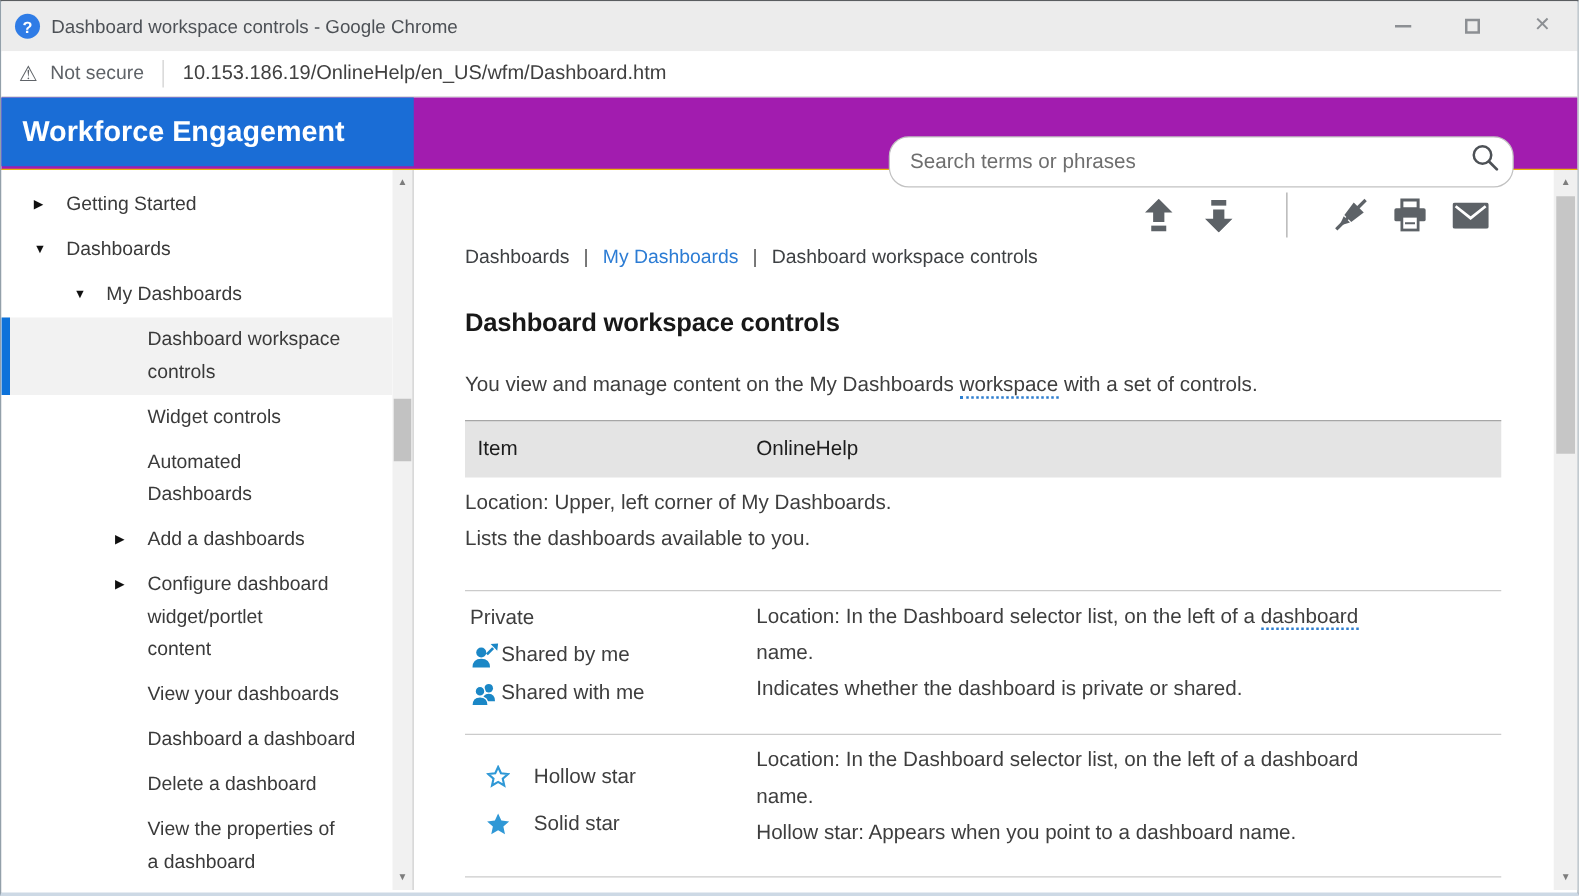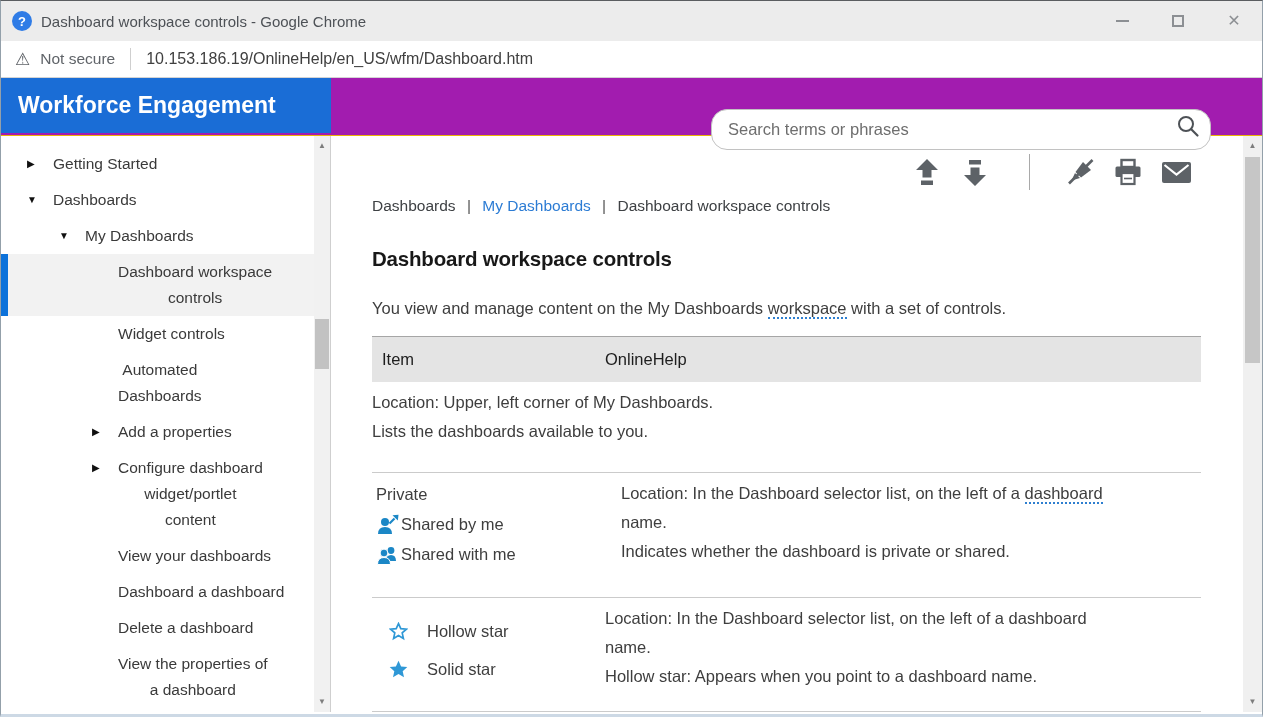--- a/index.html
+++ b/index.html
@@ -35,21 +35,21 @@
   .search-box input::placeholder { color:#6e6e6e; opacity:1; }
   .search-btn { position:absolute; right:10px; top:4px; width:24px; height:24px; background:none; border:none; padding:0; }
 
   
   .body-row { display:flex; height:576px; }
 
   
   .sidebar { width:313px; padding-top:10px; overflow:hidden; flex:0 0 auto; }
   .side-item { display:flex; padding:5px 0; cursor:default; }
   .side-item .exp { width:26px; font-size:10px; color:#101010; line-height:26px; flex:0 0 auto; }
-  .side-label { font-size:15.5px; color:#3a3a3a; line-height:26px; white-space:pre-line;text-align:center; }
+  .side-label { font-size:15.5px; color:#3a3a3a; line-height:26px; white-space:pre-line; }
   .lv1 { padding-left:26px; } .lv2 { padding-left:58px; } .lv3e { padding-left:91px; } .lv3 { padding-left:117px; }
   .side-item.selected { background:#f2f2f2; border-left:7px solid #0d72da; padding-left:110px; }
 
   .side-scroll { width:17px; background:#f1f1f1; position:relative; flex:0 0 auto; border-right:1px solid #cfcfcf; }
   .sarrow { position:absolute; left:0; width:100%; text-align:center; font-size:8px; color:#7d7d7d; line-height:16px; height:16px; }
   .sarrow.up { top:2px; } .sarrow.down { bottom:2px; }
   .sthumb { position:absolute; left:1px; width:14px; background:#c2c2c2; }
   .side-scroll .sthumb { top:183px; height:50px; }
 
   
@@ -71,21 +71,21 @@
   
   .help-table { margin-top:13px; width:829px; }
   .t-head { display:flex; background:#e4e4e4; border-top:1px solid #a6a6a6; height:46px; align-items:center;
             font-size:16.5px; color:#1d1d1d; }
   .t-head .c1 { width:233px; padding-left:10px; flex:0 0 auto; }
   .t-head .c2 { flex:1; }
   .t-row { display:flex; border-bottom:1px solid #cbcbcb; padding-top:6px; }
   .t-row .c1 { width:233px; padding-left:4px; flex:0 0 auto; }
   .t-row .c2 { flex:1; padding-right:30px; }
   .t-row p { font-size:16.5px; line-height:29px; color:#3e3e3e; }
-  .r1 { padding-bottom:26px; } .r2 { padding-bottom:28px;gap:16px; } .r3 { padding-bottom:20px; }
+  .r1 { padding-bottom:26px; } .r2 { padding-bottom:18px; } .r3 { padding-bottom:20px; }
 
   .item-label { font-size:16.5px; color:#3e3e3e; line-height:29px; }
   .pill { margin-top:19px; margin-left:2px; width:204px; height:24px; border:1px solid #8cc2df; border-radius:12px;
           display:flex; align-items:center; padding:0 9px; background:#fff; }
   .pill-text { font-size:10px; font-weight:bold; color:#444; }
   .pill-caret { margin-left:auto; font-size:11px; color:#98a0a6; }
 
   .entry { display:flex; align-items:center; height:30px; }
   .entry .elabel { font-size:16.5px; color:#3e3e3e; }
   .entry svg { margin-right:2px; flex:0 0 auto; }
@@ -161,21 +161,21 @@
       </div>
       <div class="side-item lv3">
         <span class="side-label">Widget controls</span>
       </div>
       <div class="side-item lv3">
         <span class="side-label">Automated
 Dashboards</span>
       </div>
       <div class="side-item lv3e">
         <span class="exp">▶</span>
-        <span class="side-label">Add a properties</span>
+        <span class="side-label">Add a dashboards</span>
       </div>
       <div class="side-item lv3e">
         <span class="exp">▶</span>
         <span class="side-label">Configure dashboard
 widget/portlet
 content</span>
       </div>
       <div class="side-item lv3">
         <span class="side-label">View your dashboards</span>
       </div>

